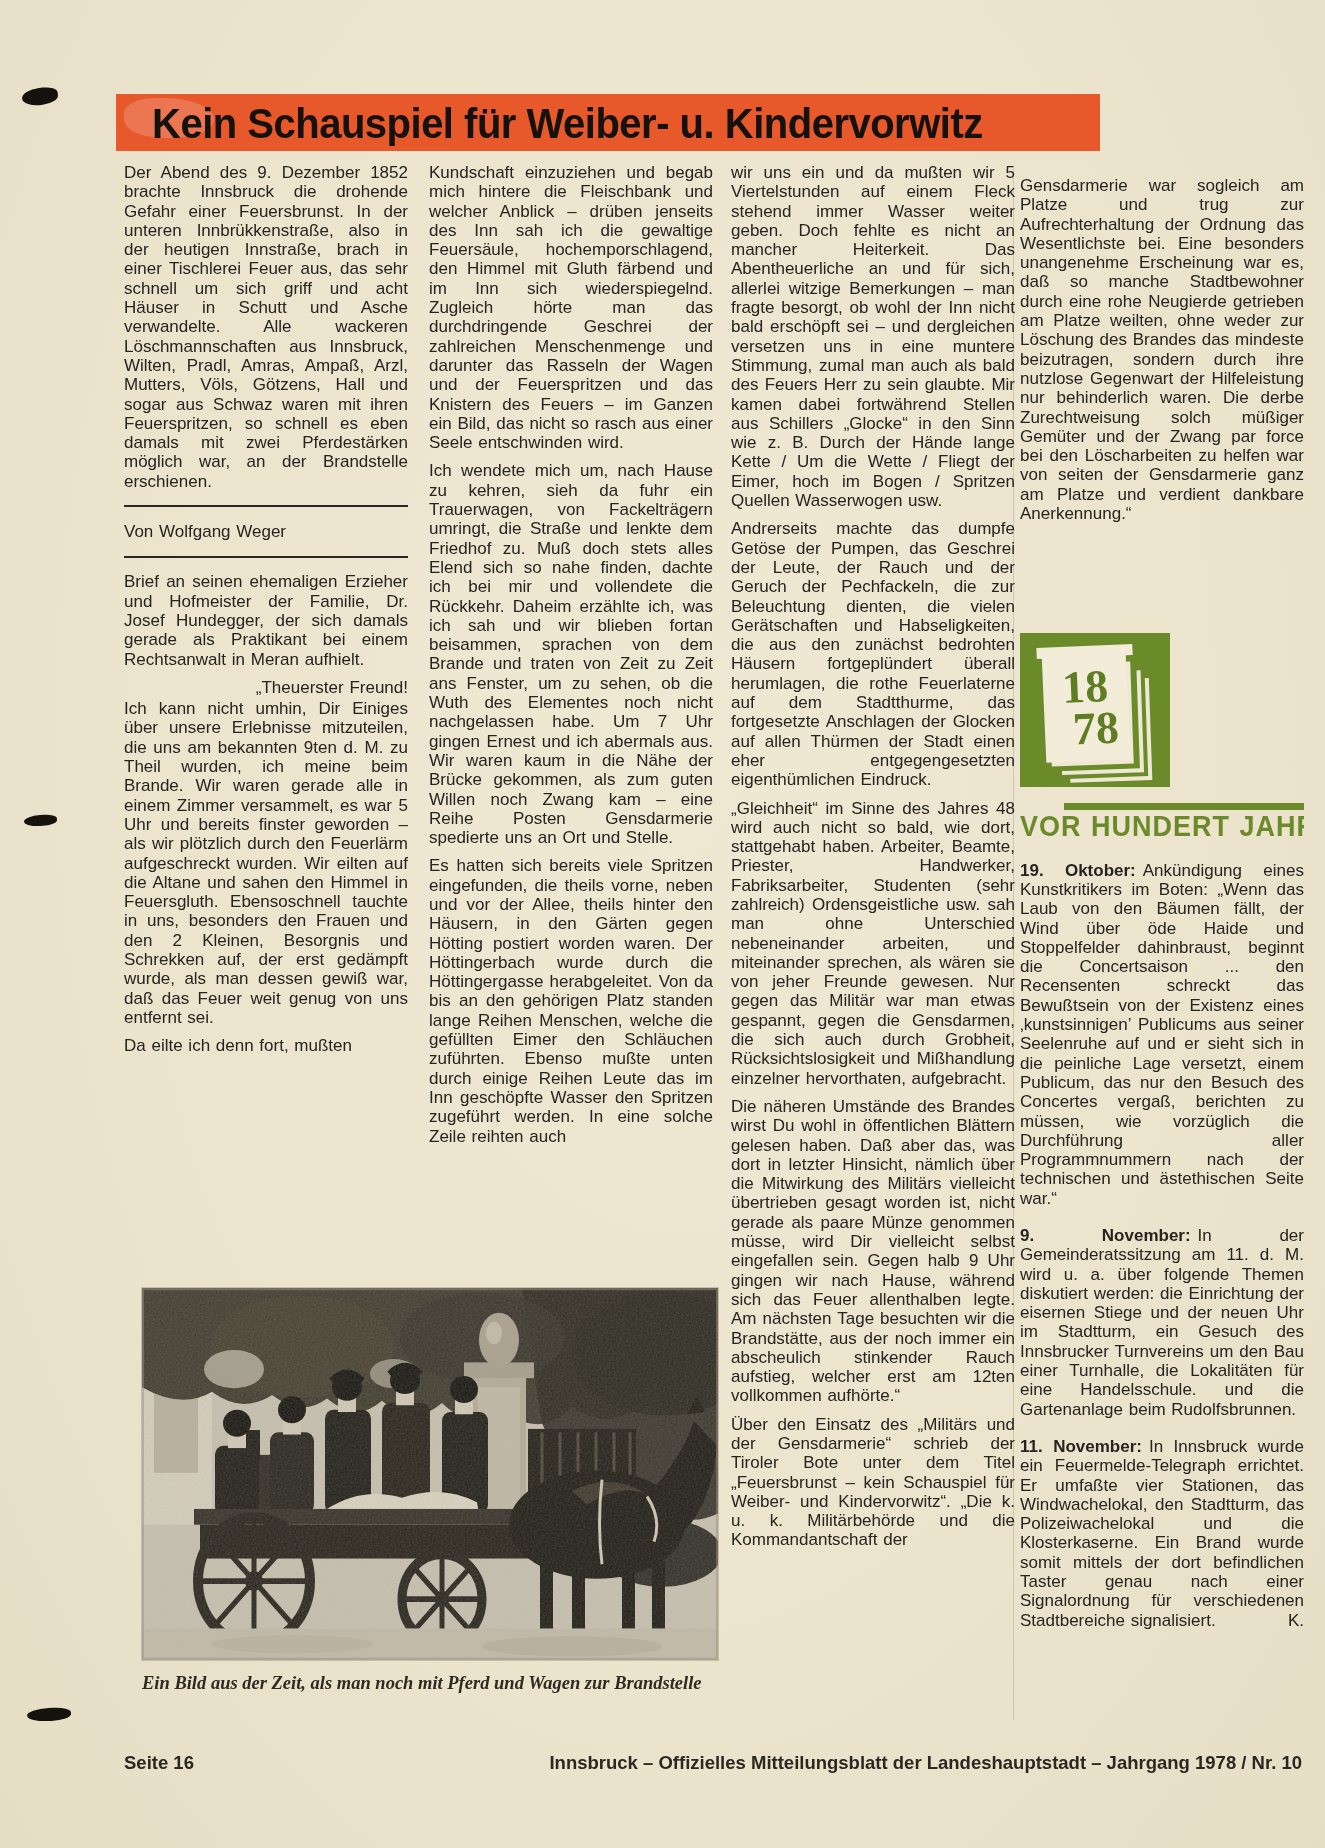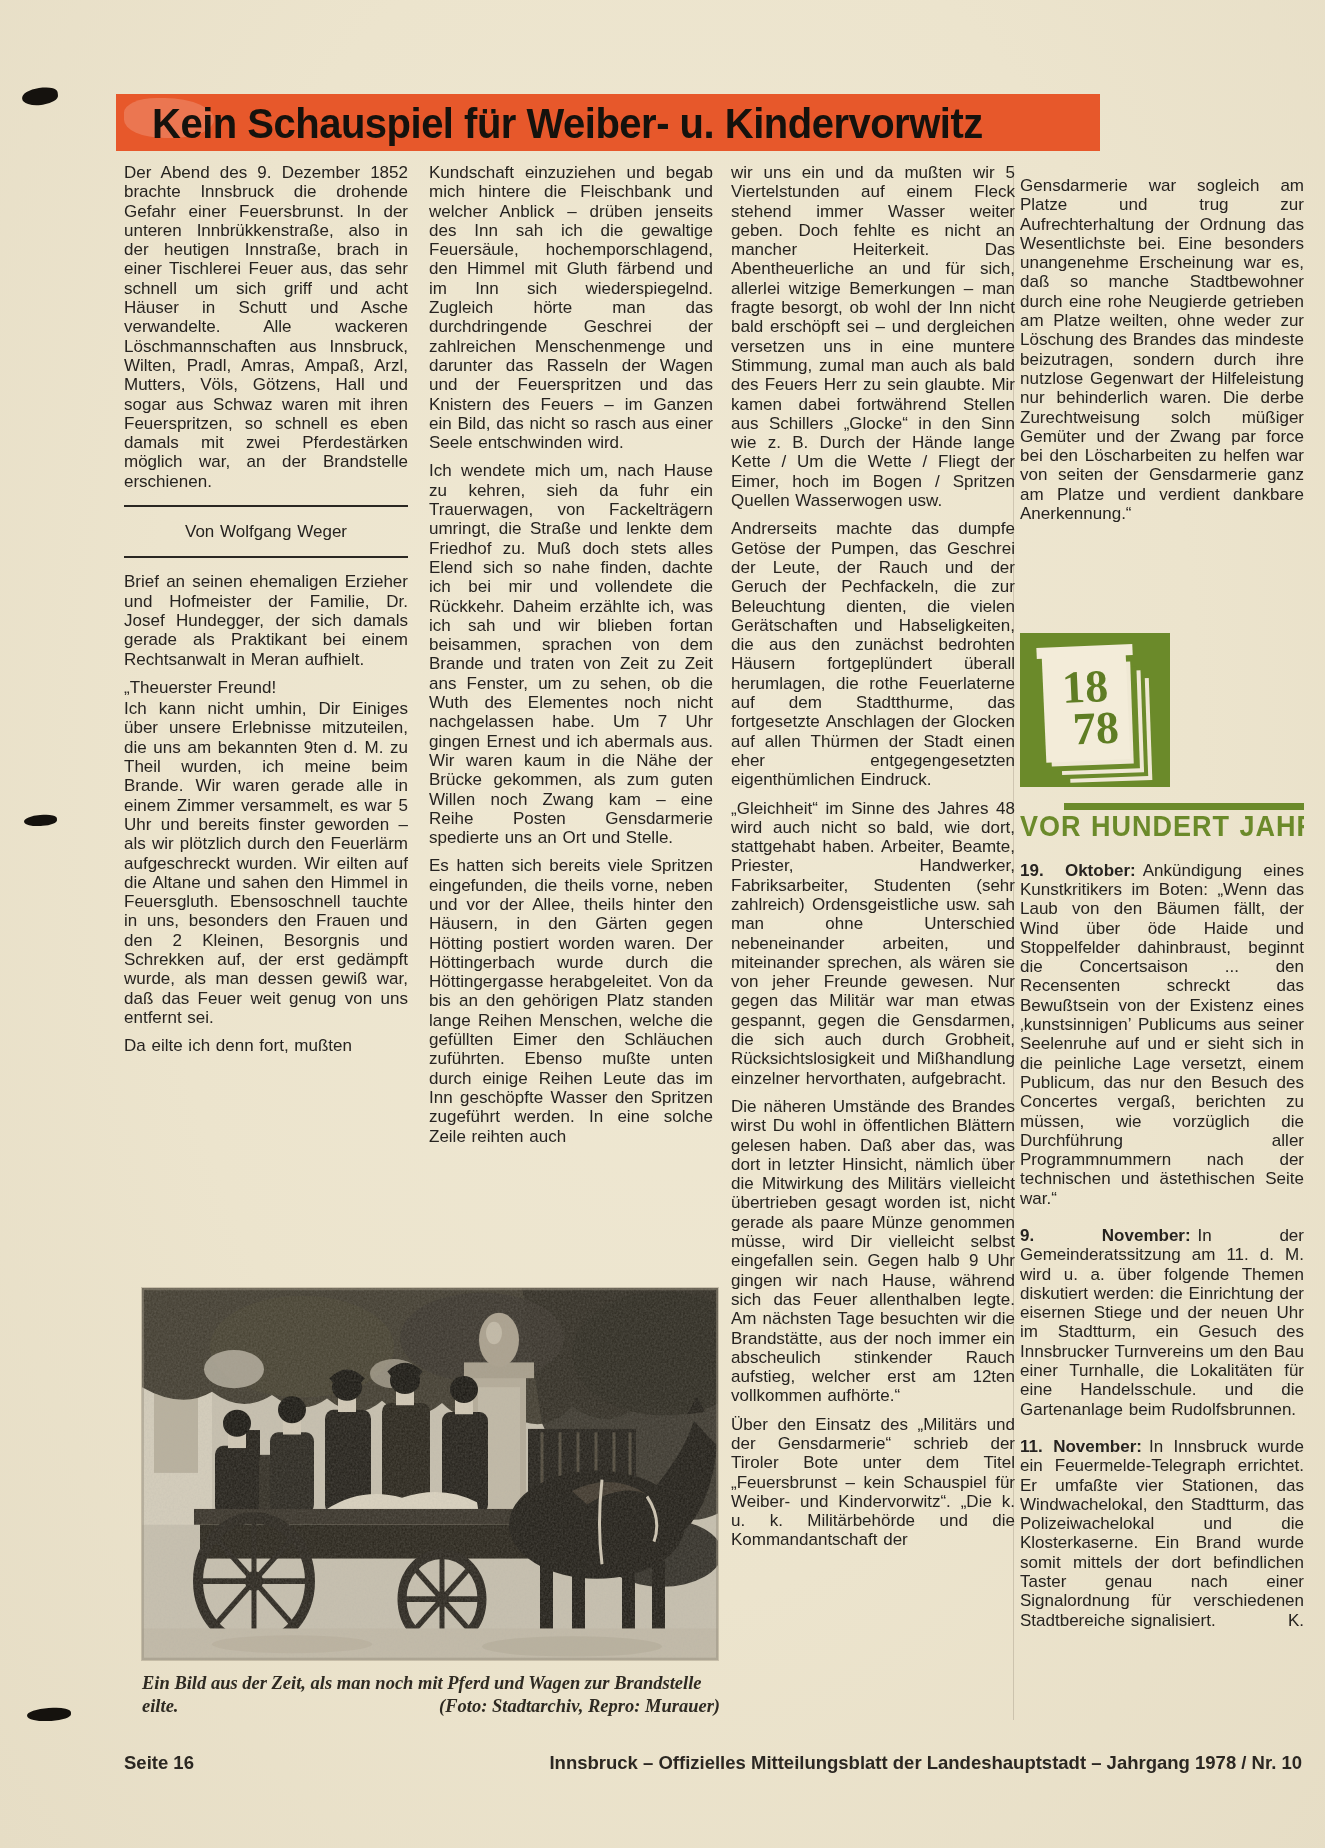--- a/index.html
+++ b/index.html
@@ -26,23 +26,23 @@
 
   .col{position:absolute;top:163px;width:284px;text-align:justify;
     font-size:17px;line-height:19.3px;word-spacing:1px;overflow:hidden;}
   .col p{margin:0 0 9px 0;}
   .col1{left:124px;height:1120px;}
   .col2{left:429px;height:1120px;}
   .col3{left:731px;height:1560px;}
   .col4{left:1020px;top:176px;height:1560px;}
 
   .byline-box{border-top:2px solid #2a2722;border-bottom:2px solid #2a2722;
-    margin:14px 0 14px 0;padding:15px 0;text-align:center;font-size:17px;}
-
-  .salute{margin-bottom:2px !important;text-align:left;}
+    margin:14px 0 14px 0;padding:15px 0;font-size:17px;}
+
+  .salute{margin-bottom:2px !important;text-align:right;}
 
   .hundred-logo{margin-top:110px;margin-bottom:24px;}
   .logo-square{position:relative;width:150px;height:154px;background:#6b8a2a;}
   .cal-page3{position:absolute;left:30px;top:30px;width:82px;height:102px;background:#efe8d4;
     transform:rotate(-2deg);
     box-shadow:6px 5px 0 #6b8a2a, 10px 9px 0 #efe8d4, 14px 13px 0 #6b8a2a, 18px 17px 0 #efe8d4;}
   .cal-pad{position:absolute;left:24px;top:22px;width:84px;height:106px;background:#f3ecd9;
     transform:rotate(-2.5deg);display:flex;flex-direction:column;align-items:center;justify-content:center;}
   .cal-top{position:absolute;top:-9px;left:-5px;width:96px;height:11px;background:#f3ecd9;}
   .cal-num{font-family:"Liberation Serif", serif;font-weight:bold;font-size:46px;line-height:.92;color:#5f7d24;}
@@ -222,24 +222,20 @@
       <rect y="302" width="576" height="28" fill="#c3bba9"></rect>
       <ellipse cx="150" cy="316" rx="80" ry="8" fill="#b7ae9b" opacity=".6"></ellipse>
       <ellipse cx="430" cy="318" rx="90" ry="9" fill="#b0a793" opacity=".5"></ellipse>
       <rect width="576" height="330" filter="url(#noise)" opacity="0.5"></rect>
       <rect x="1" y="1" width="574" height="328" fill="none" stroke="#9a9180" stroke-width="2" opacity=".5"></rect>
     </svg>
   </div>
 
   <div class="caption">
     <div class="cap-line">Ein Bild aus der Zeit, als man noch mit Pferd und Wagen zur Brandstelle</div>
-    <div class="cap-line2">
-      <span>eilte.</span>
-      <span class="credit">(Foto: Stadtarchiv, Repro: Murauer)</span>
-    </div>
   </div>
 
   <div class="footer">
     <span class="pagenum">Seite 16</span>
     <span class="pubinfo">Innsbruck – Offizielles Mitteilungsblatt der Landeshauptstadt – Jahrgang 1978 / Nr. 10</span>
   </div>
 
 </div>
 
 </body></html>

